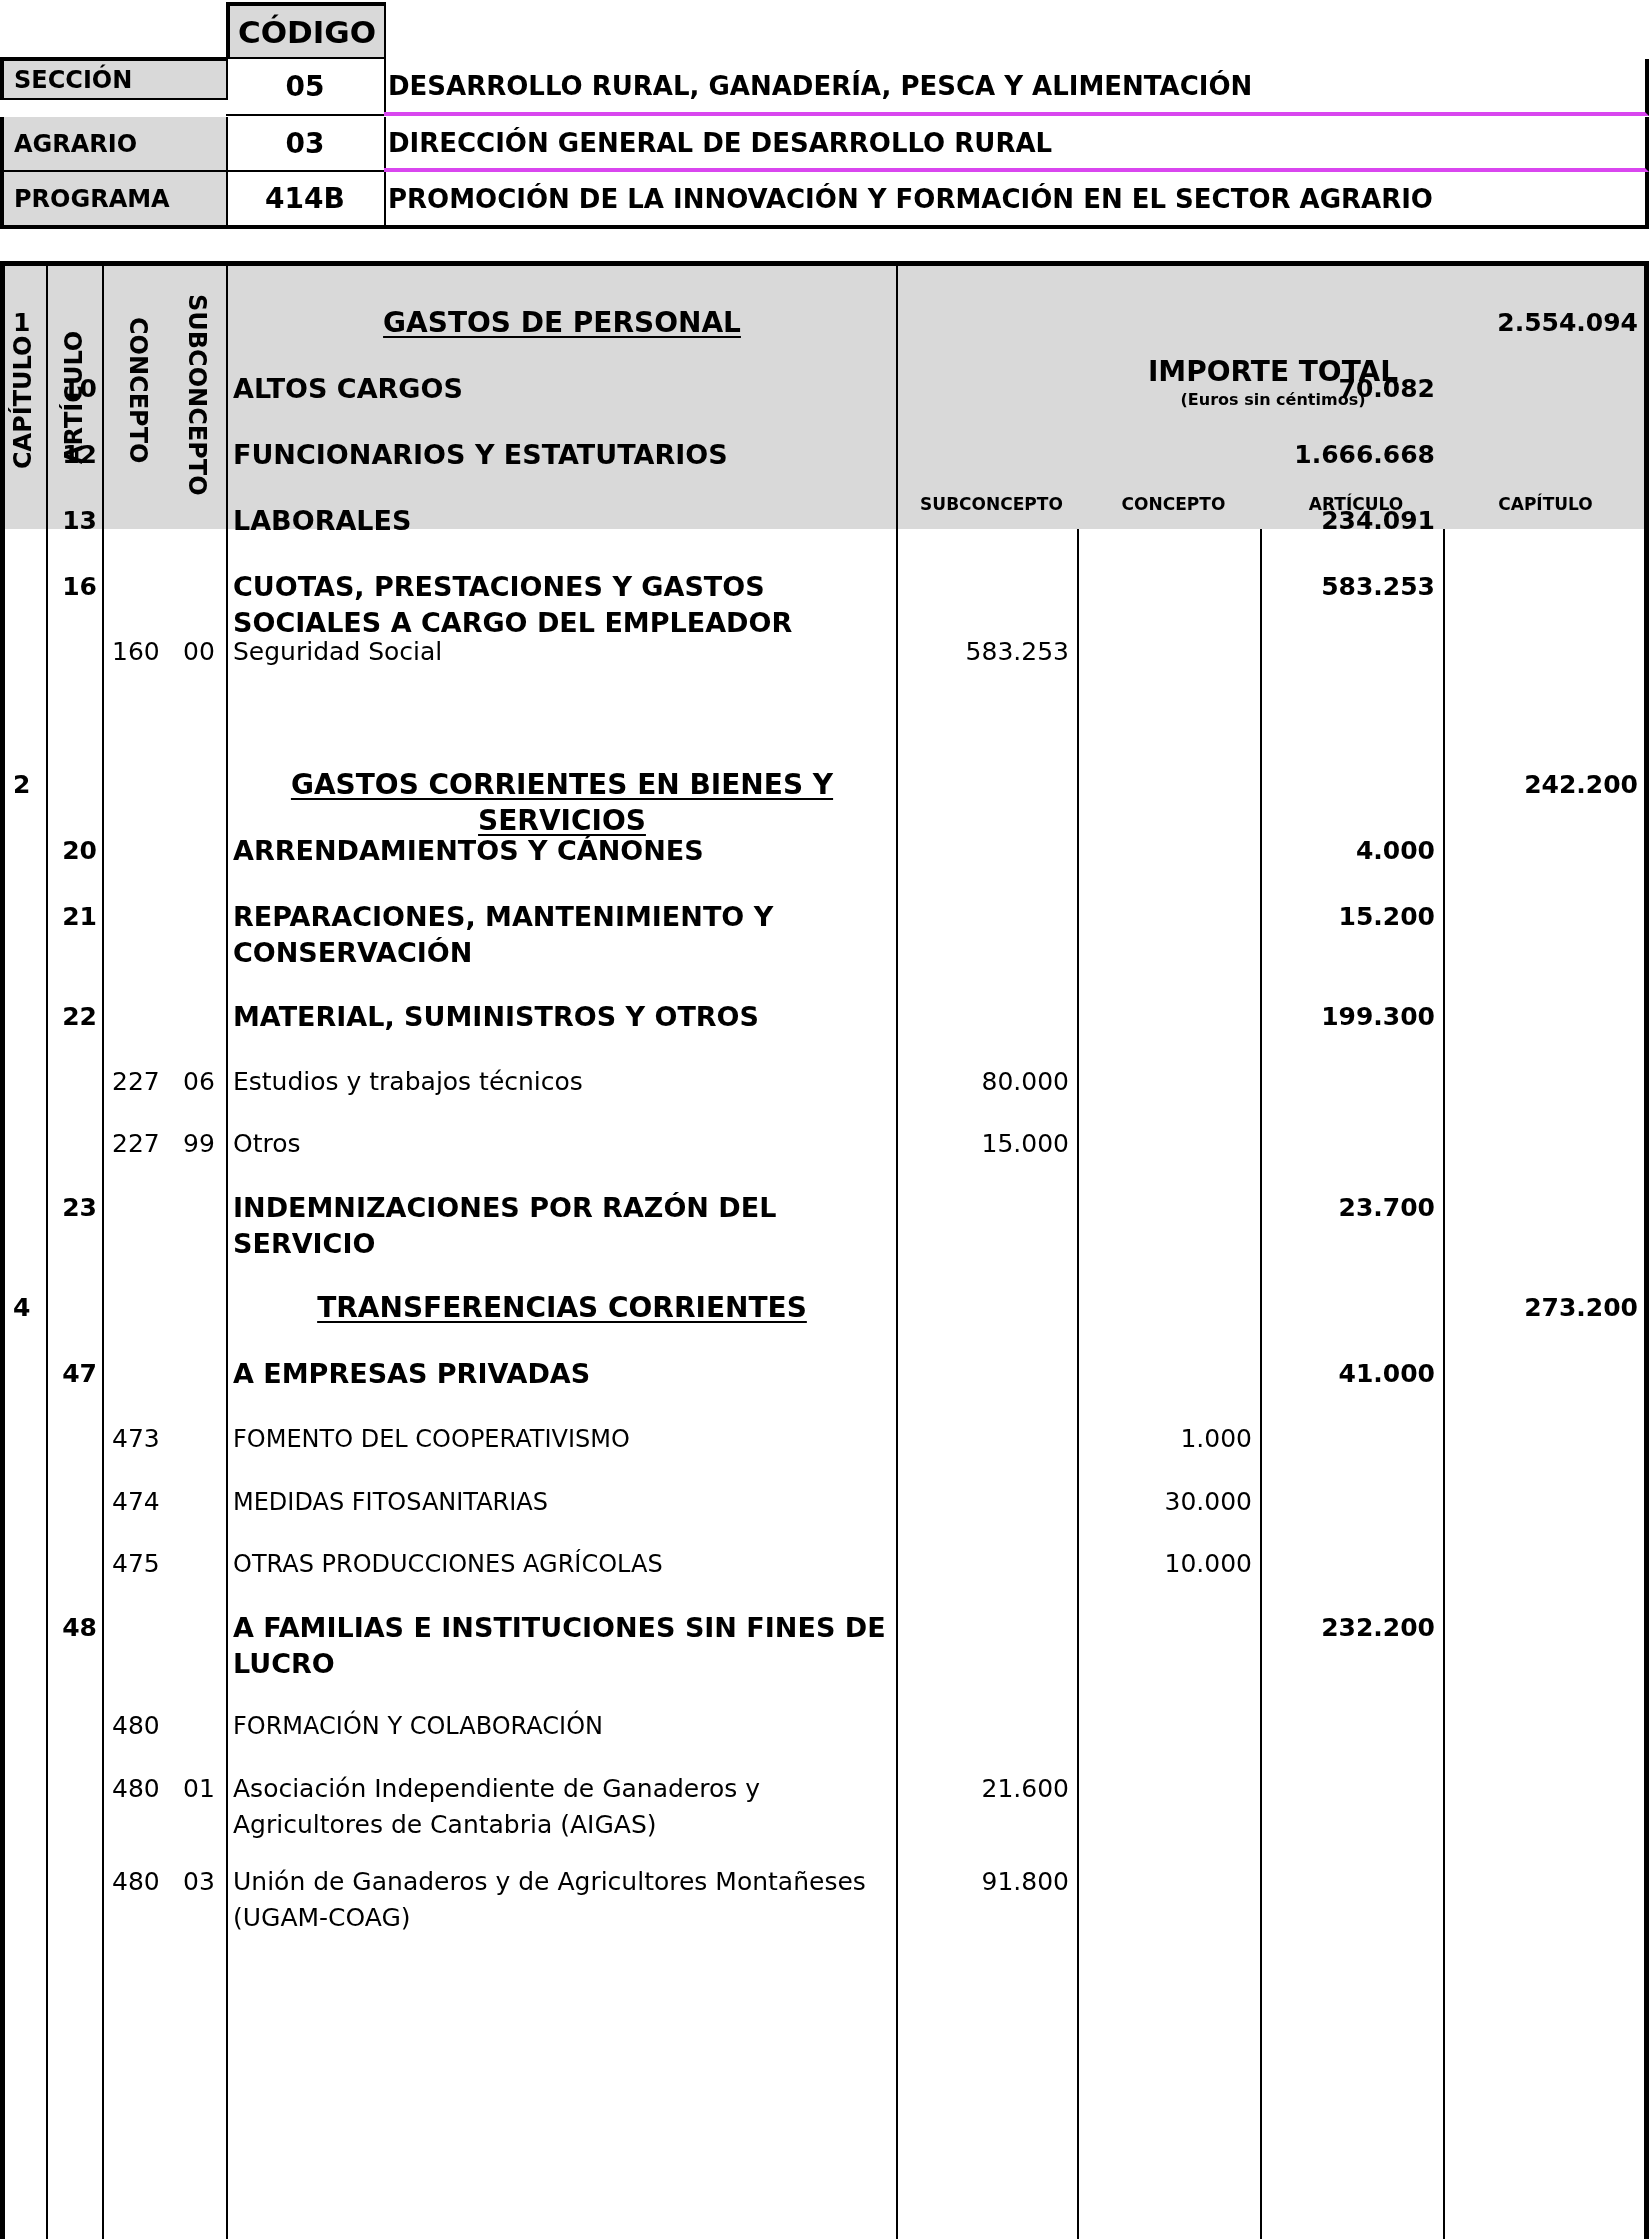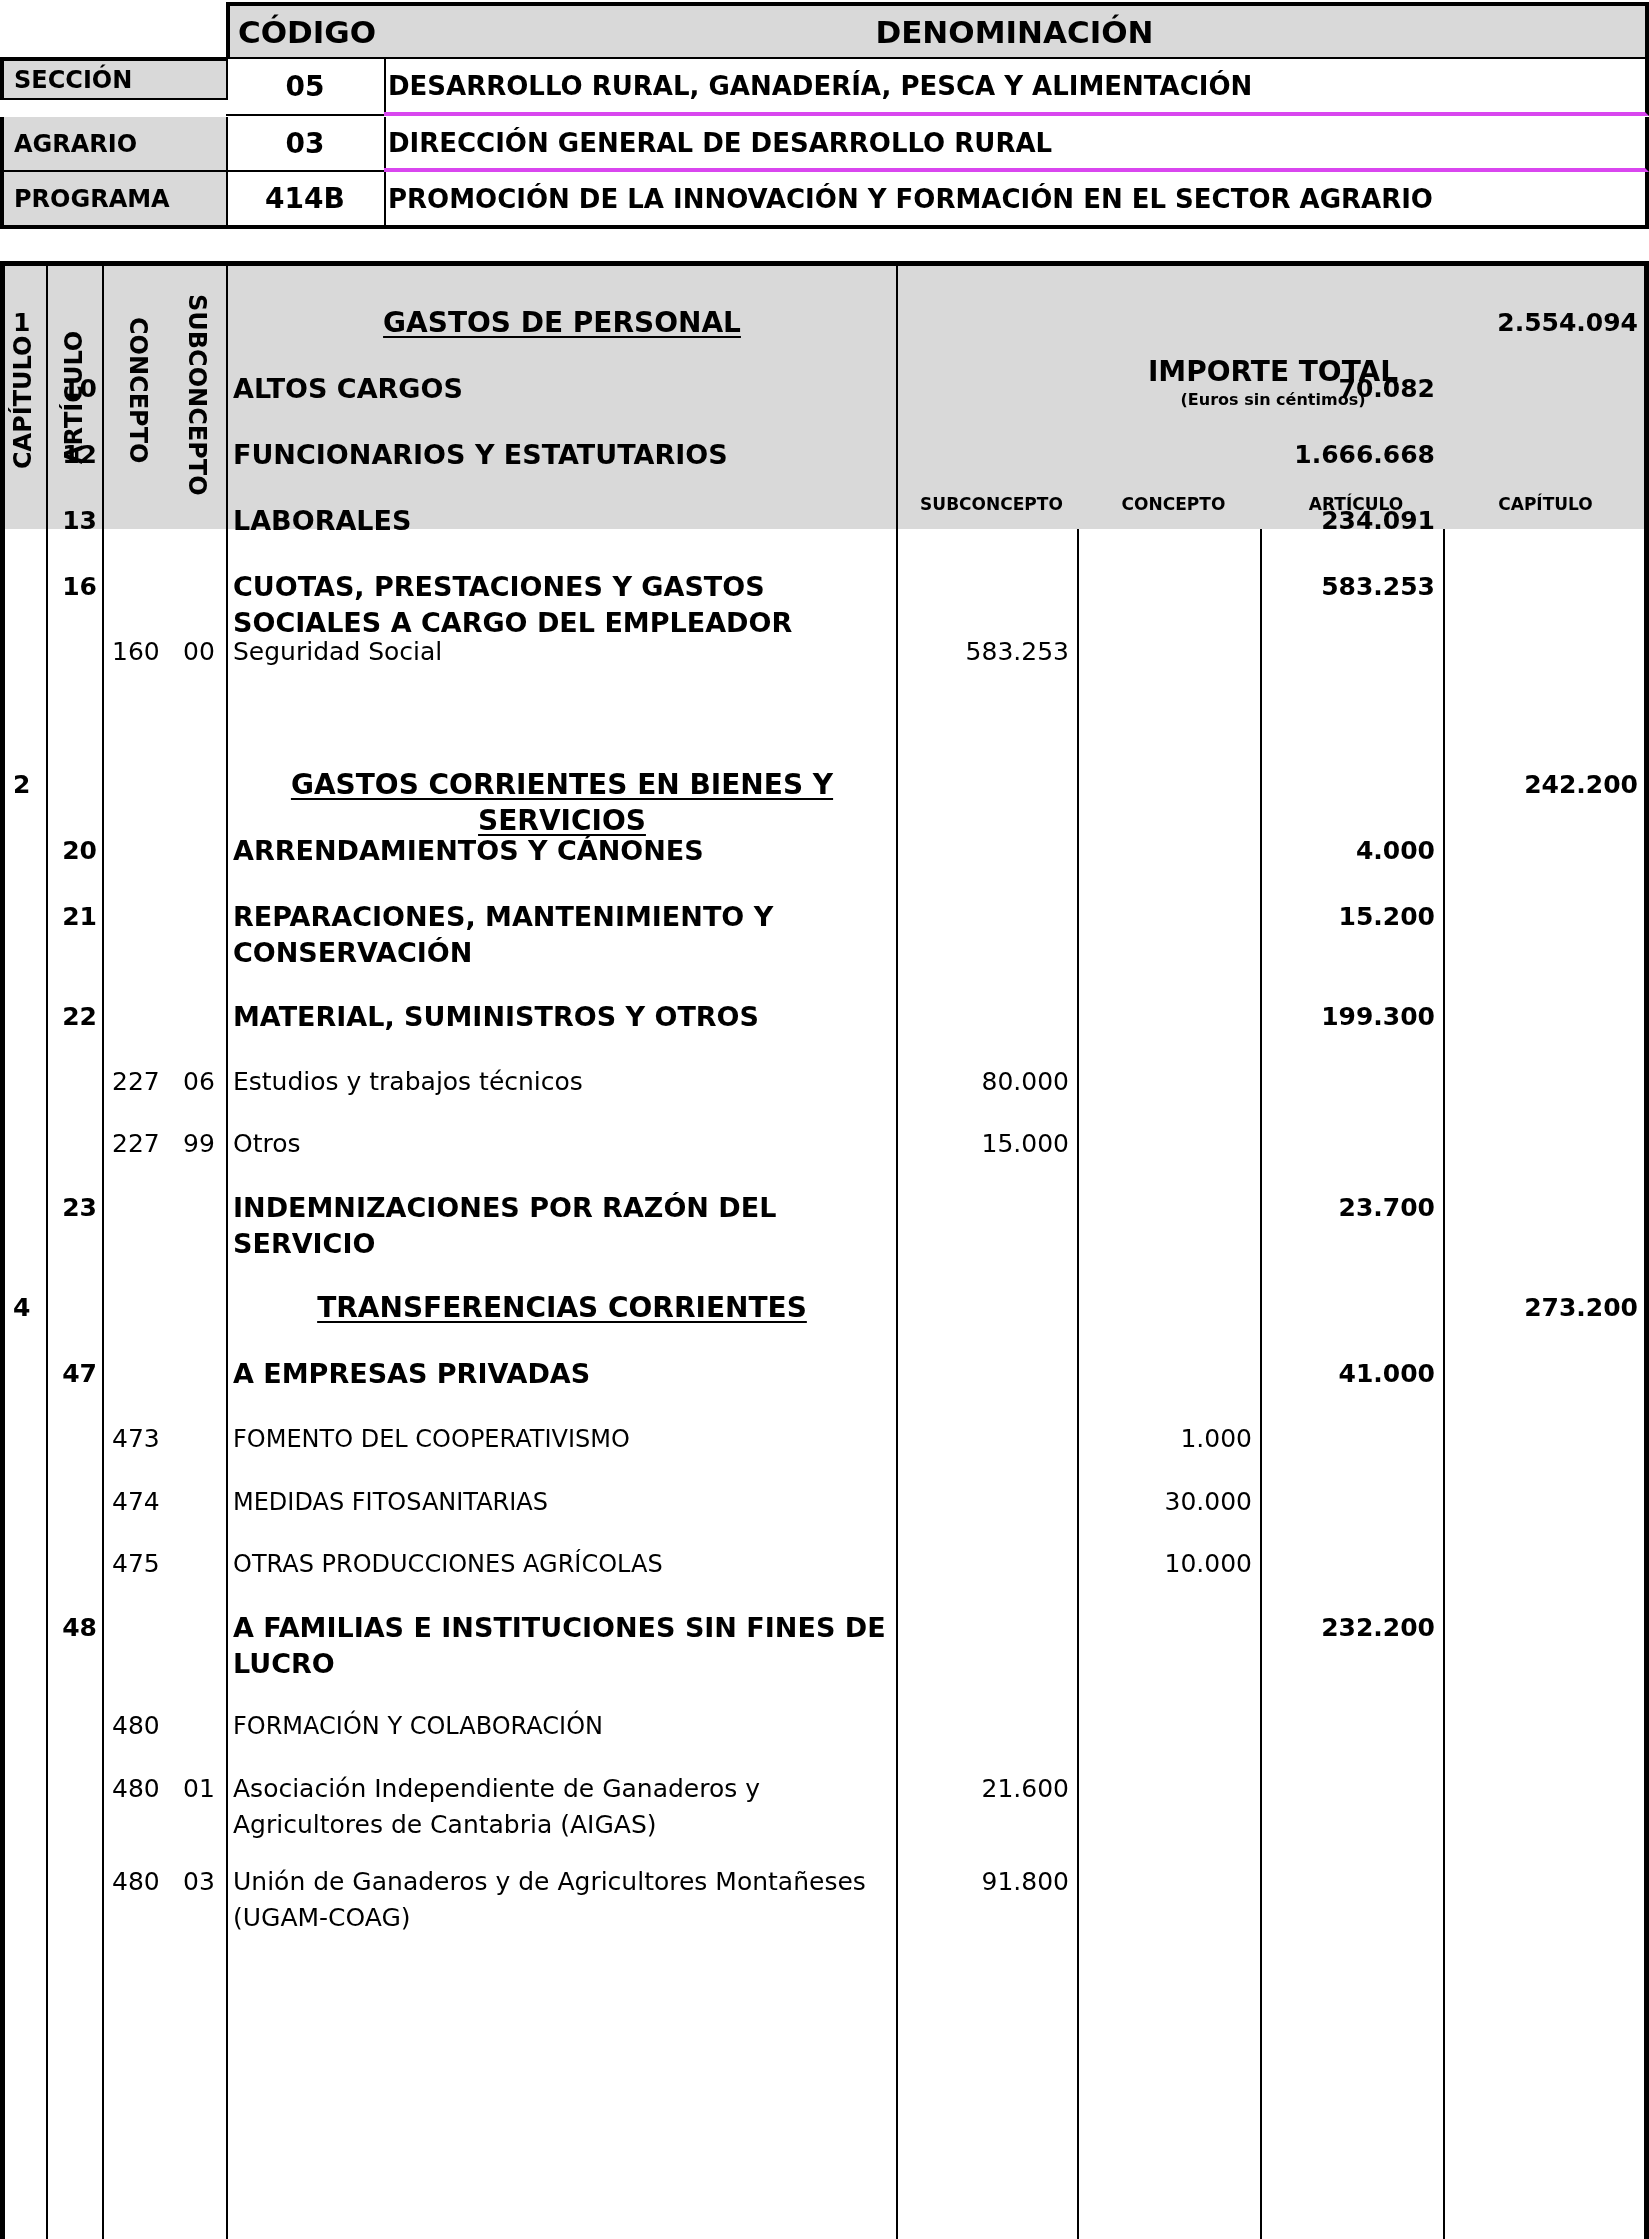--- a/index.html
+++ b/index.html
@@ -49,21 +49,20 @@
   .lvl-art .c-text { font-weight:bold; font-size:27px; }
   .lvl-sub .c-text { font-weight:normal; font-size:25px; }
   .lvl-con .c-text { font-weight:normal; font-size:24px; }
   .lvl-con .c-con, .lvl-sub .c-con, .lvl-sub .c-sub { font-size:25px; }
 </style>
 </head>
 <body>
 
 <div class="id-table">
   <div class="id-cell id-head-code">CÓDIGO</div>
-  <div class="id-cell id-head-den">DENOMINACIÓN</div>
 
   <div class="id-cell id-row-label r1">SECCIÓN</div>
   <div class="id-cell id-row-code r1" style="top:59px;height:57px;">05</div>
   <div class="id-cell id-row-den r1" style="top:59px;height:57px;">DESARROLLO RURAL, GANADERÍA, PESCA Y ALIMENTACIÓN</div>
 
   <div class="id-cell id-row-label r2">AGRARIO</div>
   <div class="id-cell id-row-code r2">03</div>
   <div class="id-cell id-row-den r2">DIRECCIÓN GENERAL DE DESARROLLO RURAL</div>
 
   <div class="id-cell id-row-label r3">PROGRAMA</div>

